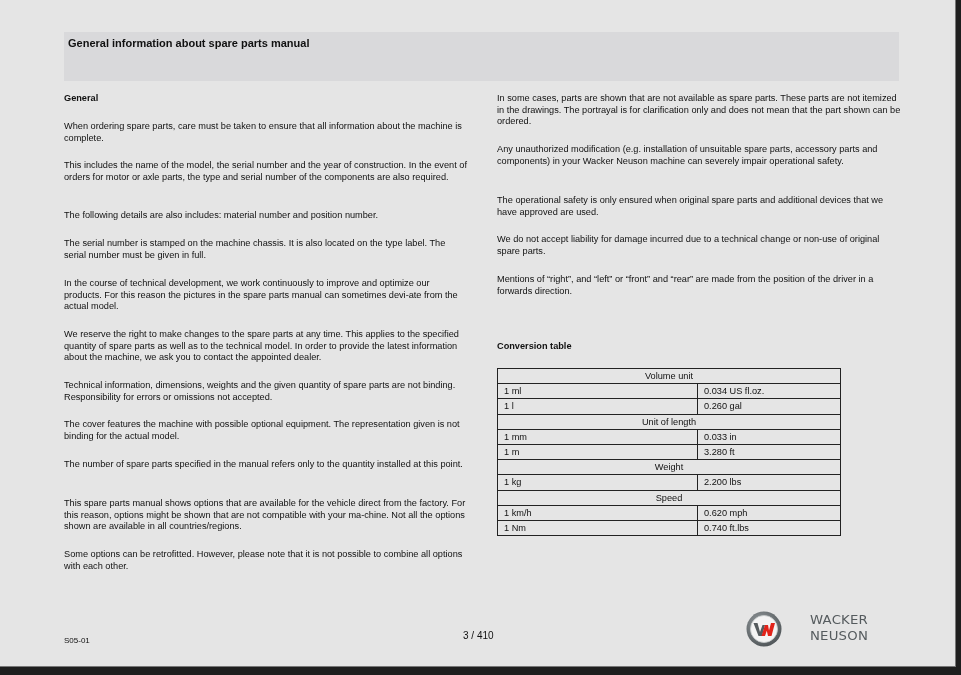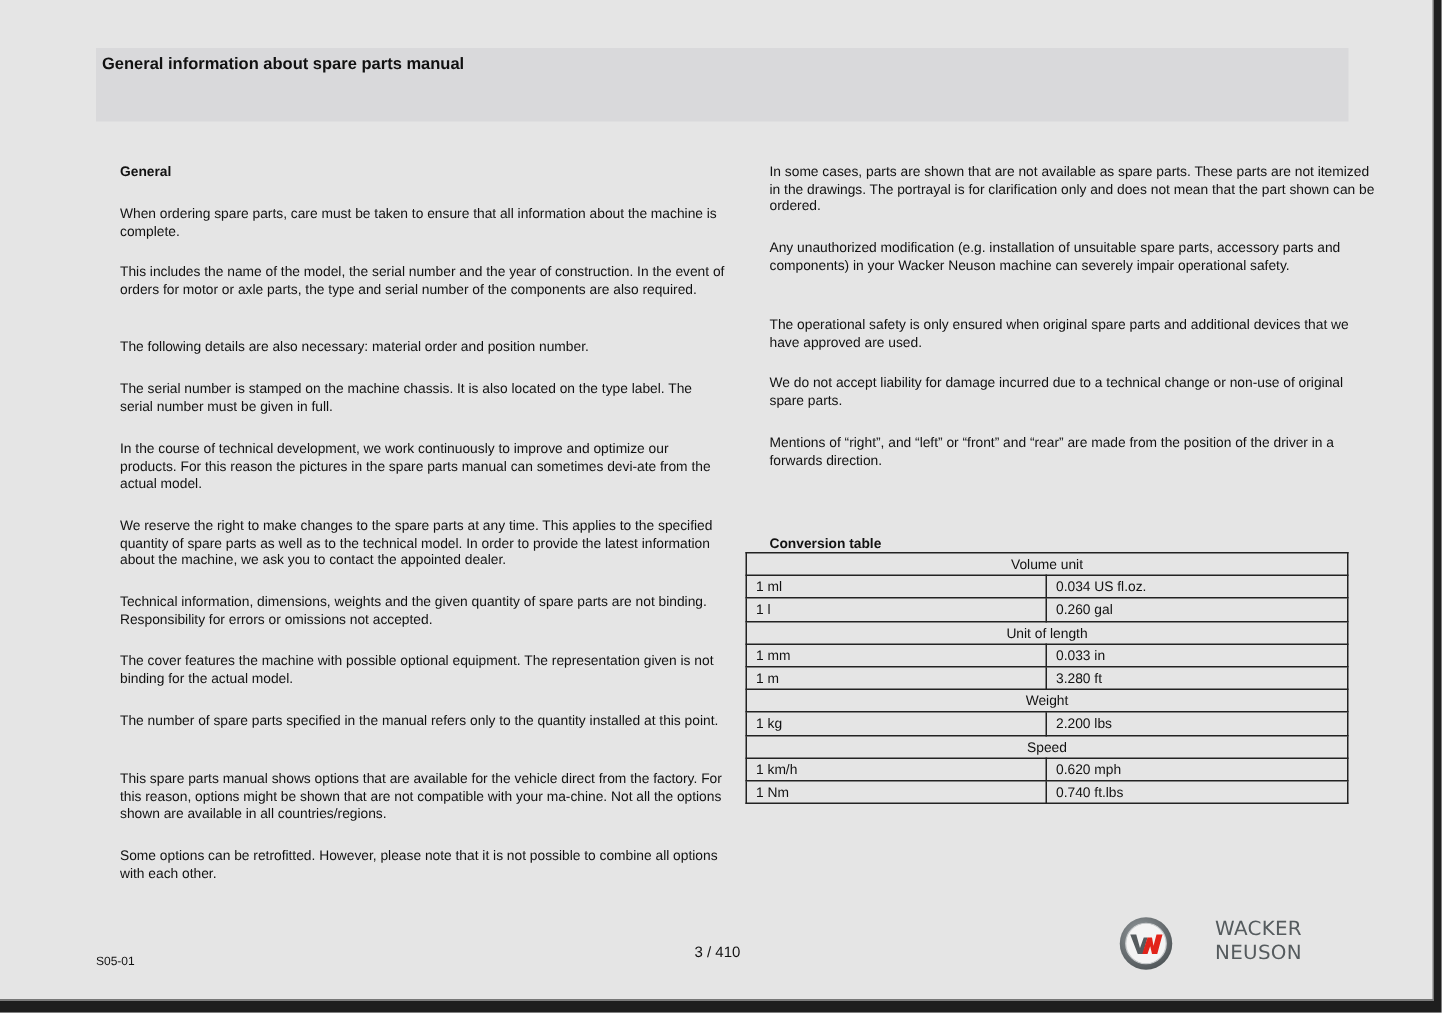--- a/index.html
+++ b/index.html
@@ -26,25 +26,25 @@
     .header-title {
       position: absolute; left: 4px; top: 5px;
       font-size: 11px; font-weight: bold; color: #111;
     }
     .col {
       position: absolute; top: 93px;
       font-size: 9.2px; line-height: 11.6px;
     }
     .col-left { left: 64px; width: 404px; }
     .col-right { left: 497px; width: 404px; }
-    .p { position: absolute; left: 0; width: 100%; margin: 16px; }
+    .p { position: absolute; left: 0; width: 100%; margin: 0; }
     .subhead { font-weight: bold; }
     table.conv {
       position: absolute; left: 497px; top: 368px;
-      width: 402px; border-collapse: collapse;
+      width: 344px; border-collapse: collapse;
       font-size: 9.2px;
     }
     table.conv td {
       border: 1px solid #222;
       height: 15.2px; padding: 0 0 0 6px;
       box-sizing: border-box;
     }
     table.conv td.group { text-align: center; padding: 0; }
     table.conv td.left { width: 200px; }
     .doc-code {
@@ -73,21 +73,21 @@
 <div class="page">
 
   <div class="header-band">
     <div class="header-title">General information about spare parts manual</div>
   </div>
 
   <div class="col col-left">
     <p class="p subhead" style="top:0px">General</p>
     <p class="p" style="top:28px">When ordering spare parts, care must be taken to ensure that all information about the machine is complete.</p>
     <p class="p" style="top:67px">This includes the name of the model, the serial number and the year of construction. In the event of orders for motor or axle parts, the type and serial number of the components are also required.</p>
-    <p class="p" style="top:117px">The following details are also necessary: material order and position number.</p>
+    <p class="p" style="top:117px">The following details are also includes: material number and position number.</p>
     <p class="p" style="top:145px">The serial number is stamped on the machine chassis. It is also located on the type label. The serial number must be given in full.</p>
     <p class="p" style="top:185px">In the course of technical development, we work continuously to improve and optimize our products. For this reason the pictures in the spare parts manual can sometimes devi-ate from the actual model.</p>
     <p class="p" style="top:236px">We reserve the right to make changes to the spare parts at any time. This applies to the specified quantity of spare parts as well as to the technical model. In order to provide the latest information about the machine, we ask you to contact the appointed dealer.</p>
     <p class="p" style="top:287px">Technical information, dimensions, weights and the given quantity of spare parts are not binding. Responsibility for errors or omissions not accepted.</p>
     <p class="p" style="top:326px">The cover features the machine with possible optional equipment. The representation given is not binding for the actual model.</p>
     <p class="p" style="top:366px">The number of spare parts specified in the manual refers only to the quantity installed at this point.</p>
     <p class="p" style="top:405px">This spare parts manual shows options that are available for the vehicle direct from the factory. For this reason, options might be shown that are not compatible with your ma-chine. Not all the options shown are available in all countries/regions.</p>
     <p class="p" style="top:456px">Some options can be retrofitted. However, please note that it is not possible to combine all options with each other.</p>
   </div>
 

